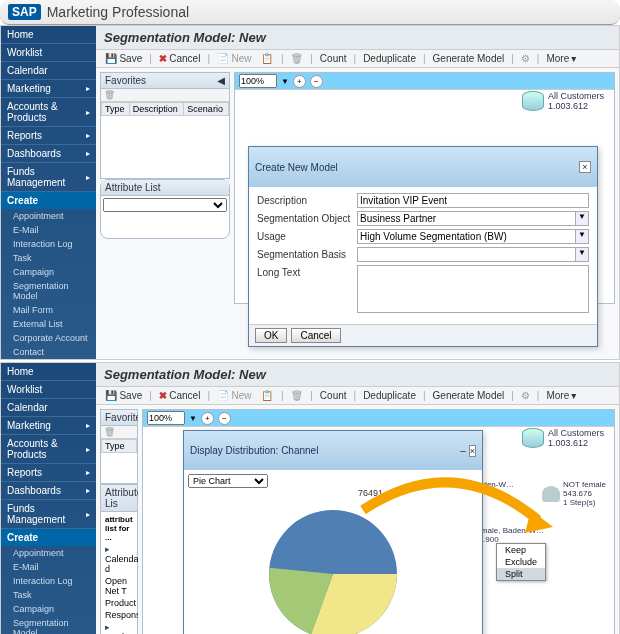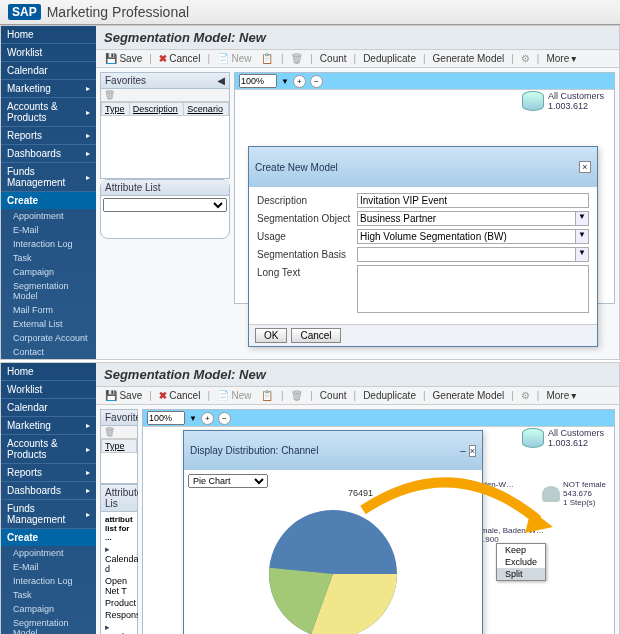--- a/index.html
+++ b/index.html
@@ -1,18 +1,18 @@
 <!DOCTYPE html>
 <html><head>
 <meta charset="utf-8">
 <style>
   * { box-sizing: border-box; margin: 0; padding: 0; }
   body { font-family: Arial, sans-serif; font-size: 10px; background: #fff; width: 620px; }
 
-  .header { display: flex; align-items: center; background: linear-gradient(#f5f5f5,#e8e8e8); border-bottom: 1px solid #999; padding: 4px 8px; }
+  .header { display: flex; align-items: center; background: linear-gradient(#f5f5f5,#e8e8e8); border-bottom: 1px solid #999; padding: 4px 8px; border-radius: 9px; }
   .logo { background: #005a9e; color: #fff; font-weight: bold; padding: 1px 4px; border-radius: 2px; font-size: 12px; }
   .header-title { margin-left: 6px; color: #444; font-size: 14px; }
 
   .panel { display: flex; border: 1px solid #ccc; margin-bottom: 2px; }
   .sidebar { width: 95px; background: linear-gradient(#1b4a7a,#2a5a8a); color: #fff; }
   .side-item { padding: 3px 6px; border-bottom: 1px solid #3a6a9a; display: flex; justify-content: space-between; align-items: center; cursor: pointer; }
   .side-item.arrow::after { content: "▸"; font-size: 8px; }
   .side-header { background: #0066a6; padding: 3px 6px; font-weight: bold; font-size: 10px; }
   .side-sub { padding: 2px 6px 2px 12px; font-size: 9px; color: #cde; cursor: pointer; }
 
@@ -23,21 +23,21 @@
   .toolbar .sep { color: #aaa; }
   .icon-save { color: #2a7; }
   .icon-cancel { color: #c33; font-weight: bold; }
 
   .workspace { display: flex; padding: 4px; gap: 4px; min-height: 240px; }
   .left-col { width: 130px; display: flex; flex-direction: column; }
   .box { border: 1px solid #b0c0d0; background: #fff; }
   .box-head { background: linear-gradient(#e8eef5,#d5e0ec); border-bottom: 1px solid #b0c0d0; padding: 2px 4px; font-size: 10px; color: #334; display: flex; justify-content: space-between; align-items: center; }
   .box-tools { background: #f2f4f6; border-bottom: 1px solid #ccc; padding: 1px 3px; font-size: 9px; }
   .fav-table th { background: #e8eef5; border: 1px solid #ccc; font-weight: normal; padding: 1px 3px; font-size: 9px; text-align: left; }
-  .fav-table { width: 100%; border-collapse: collapse; text-decoration: underline; }
+  .fav-table { width: 100%; border-collapse: collapse; }
   .attr-list { height: 60px; border-radius: 8px; }
   .attr-select { width: 100%; font-size: 9px; }
 
   .canvas { flex: 1; position: relative; background: #fff; border: 1px solid #b0c0d0; }
   .canvas-tools { background: #7dd3fc; border-bottom: 1px solid #ccc; padding: 1px 4px; display: flex; align-items: center; gap: 4px; }
   .zoom-input { width: 38px; height: 14px; font-size: 9px; }
   .round-btn { width: 13px; height: 13px; border: 1px solid #999; border-radius: 50%; background: #fff; font-size: 8px; text-align: center; line-height: 11px; cursor: pointer; }
 
   .allcust { position: absolute; top: 18px; right: 10px; display: flex; align-items: center; gap: 4px; font-size: 9px; color: #335; }
   .cyl { width: 22px; height: 20px; background: linear-gradient(#cfe,#9cd); border: 1px solid #6aa; border-radius: 50%/25%; }
@@ -359,21 +359,21 @@
             <span><span style="padding:0 3px">–</span><span class="modal-close">×</span></span>
           </div>
           <div class="pie-body">
             <select class="chart-type"><option>Pie Chart</option></select>
             <div class="pie-wrap" style="position:relative;height:162px">
               <svg width="160" height="160" viewBox="0 0 100 100" style="margin:0 auto;display:block">
                 <circle r="40" cx="50" cy="50" fill="#4f7fb3"></circle>
                 <path d="M50 50 L90 50 A40 40 0 0 1 36.3 87.6 Z" fill="#f2e68a"></path>
                 <path d="M50 50 L36.3 87.6 A40 40 0 0 1 10.2 46.1 Z" fill="#a3c977"></path>
               </svg>
-              <span class="pie-label" style="top:0;left:160px">76491</span>
+              <span class="pie-label" style="top:0;left:170px">76491</span>
               <span class="pie-label" style="bottom:0;left:185px">32907</span>
               <span class="pie-label" style="bottom:0;left:86px">33138</span>
             </div>
           </div>
           <div class="legend" id="legend"></div>
         </div>
 
         <svg style="position:absolute;top:55px;left:210px;pointer-events:none" width="200" height="100">
           <path d="M10 45 Q100 -15 185 55" stroke="#f7a400" stroke-width="10" fill="none"></path>
           <polygon points="178,45 200,62 172,68" fill="#f7a400"></polygon>

